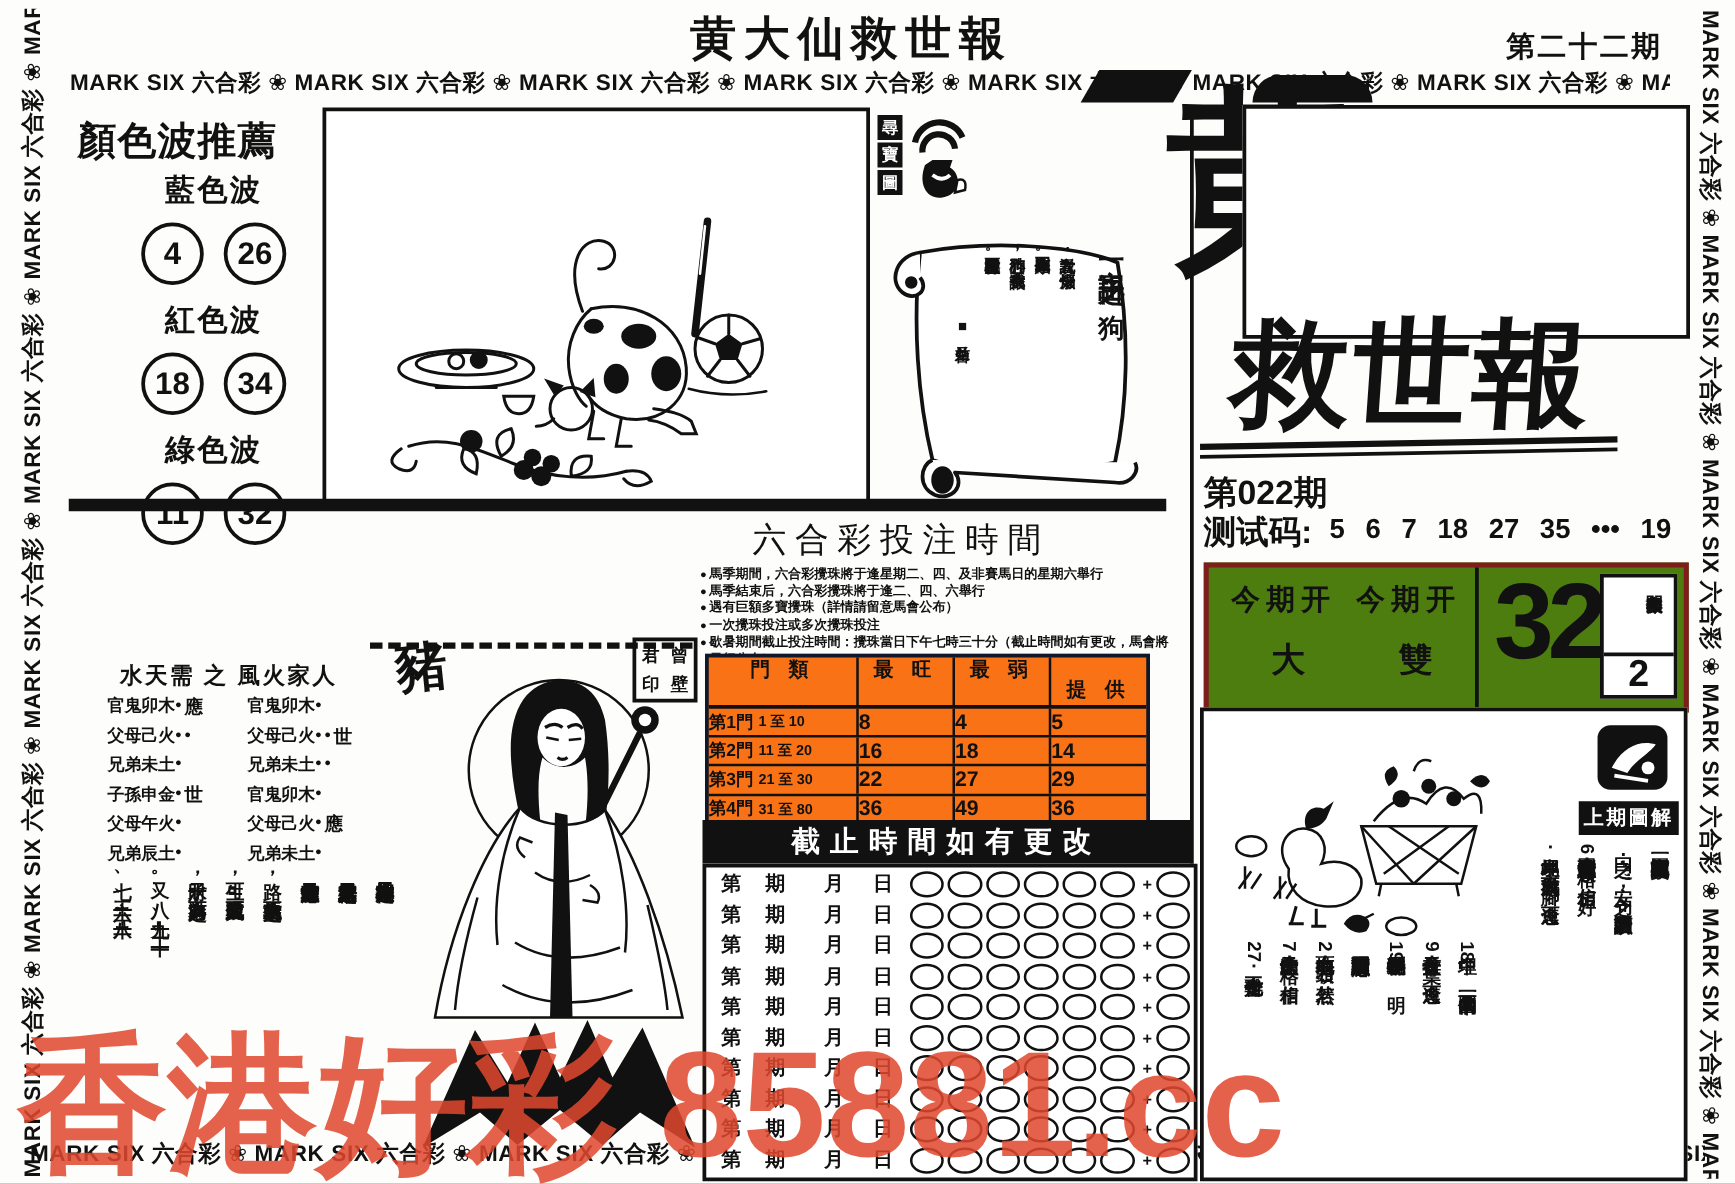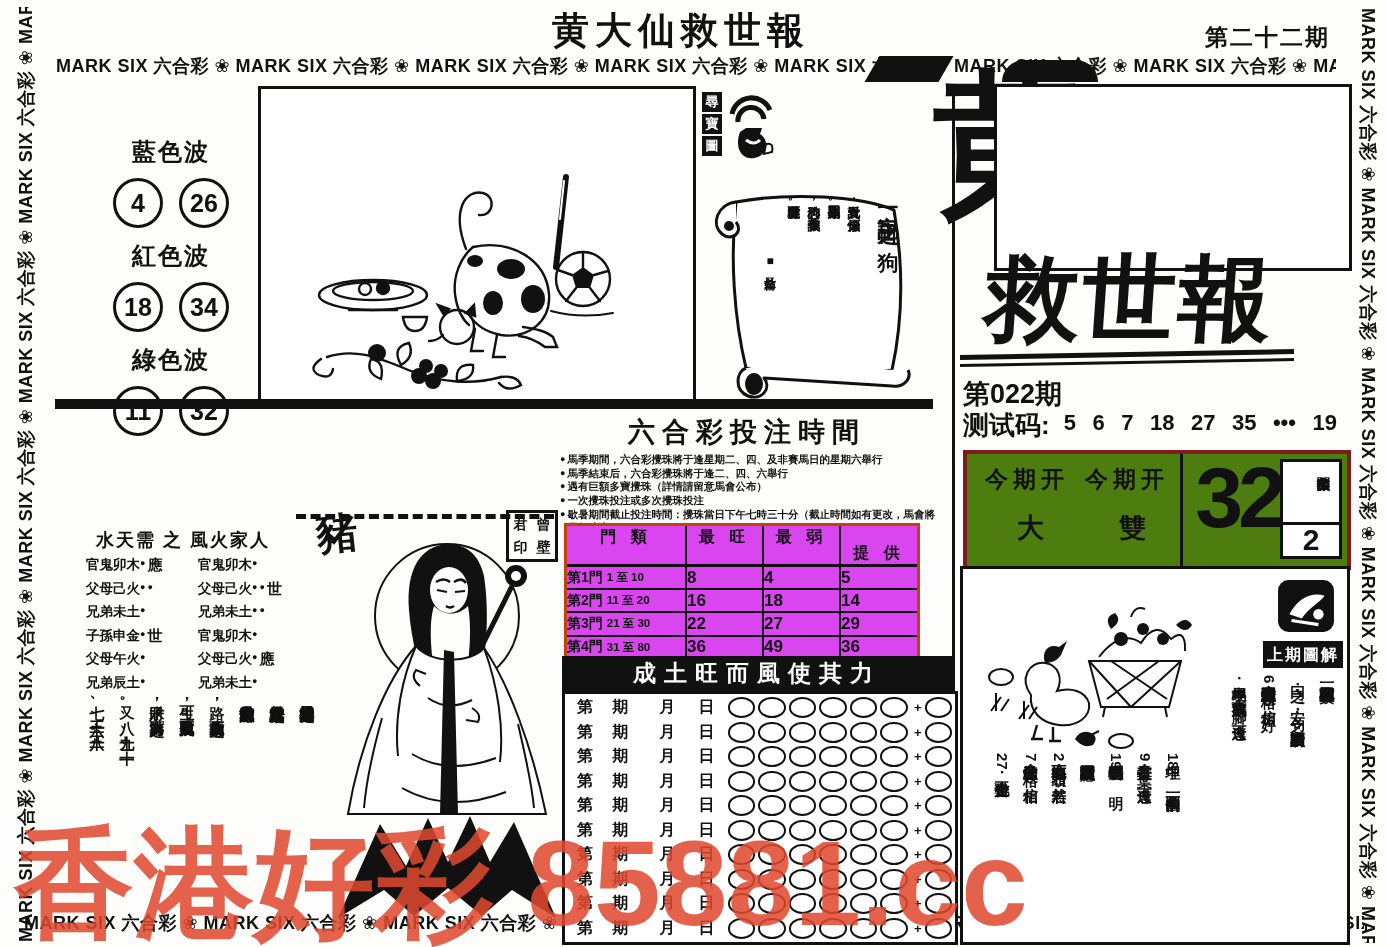--- a/index.html
+++ b/index.html
@@ -40,21 +40,21 @@
   .scrollwrap svg{position:absolute;left:0;top:0;width:100%;height:100%;}
   .scroll-text{position:absolute;left:30px;top:28px;width:176px;height:176px;
                writing-mode:vertical-rl;}
   .scroll-title{font-size:21px;font-weight:700;letter-spacing:3px;margin-left:10px;}
   .scroll-line{font-size:12.5px;font-weight:600;line-height:1.6;}
   .scroll-sig{font-size:12px;font-weight:700;padding-top:58px;margin-right:6px;}
   
   .rule{left:55px;top:399px;width:878px;height:10px;background:#111;}
   .vline{left:952px;top:86px;width:3px;height:853px;background:#111;}
   
-  .bet-title{left:558px;top:414px;width:378px;text-align:center;font-size:27px;font-weight:700;letter-spacing:7px;}
+  .bet-title{left:532px;top:414px;width:378px;text-align:center;font-size:27px;font-weight:400;letter-spacing:7px;}
   .bullets{left:560px;top:453px;width:380px;font-size:10.5px;font-weight:700;line-height:1.3;}
   .bullet-line{display:flex;gap:2px;}
   .bullet-dot{font-size:9px;padding-top:1px;}
   
   .lady-title{left:82px;top:426px;font-size:60px;font-weight:700;letter-spacing:10px;
               font-family:"Liberation Serif","DejaVu Serif",serif;}
   .dashline{left:296px;top:514px;width:258px;border-top:5px dashed #111;}
   .zodiac{left:316px;top:506px;font-size:42px;font-weight:700;transform:rotate(-6deg);
           font-family:"Liberation Serif","DejaVu Serif",serif;}
   .seal{left:506px;top:510px;width:46px;height:46px;border:3px solid #111;display:grid;
@@ -64,21 +64,21 @@
   .hexcol{position:absolute;top:556px;}
   #hex-left{left:86px;} #hex-right{left:198px;}
   .hx{height:23.6px;display:flex;gap:0;}
   .hxl{font-size:13.5px;font-weight:700;}
   .hxm{font-size:9px;letter-spacing:2px;padding-top:2px;}
   .hxp{font-size:15px;font-weight:700;}
   .goddess{left:332px;top:518px;width:230px;height:420px;}
   .poem{left:60px;top:694px;width:262px;height:240px;writing-mode:vertical-rl;
         font-size:15px;font-weight:700;line-height:2.0;}
   
-  .gatetable{left:564px;top:523px;width:350px;border:3px solid #c2410c;background:#d946ef;}
+  .gatetable{left:564px;top:523px;width:350px;border:3px solid #0f172a;background:#f97316;}
   .ghead{display:grid;grid-template-columns:120px 77px 77px 1fr;border-bottom:3px solid #111;}
   .ghead span{font-size:16px;font-weight:900;letter-spacing:5px;text-align:center;line-height:22px;
               border-right:2px solid #111;}
   .ghead span:last-child{border-right:none;margin-top:16px;}
   .grow{display:grid;grid-template-columns:120px 77px 77px 1fr;border-bottom:2px solid #111;}
   .grow:last-child{border-bottom:none;}
   .gcell{border-right:2px solid #111;height:21.2px;display:flex;align-items:center;justify-content:flex-start;}
   .gcell:last-child{border-right:none;}
   .gcell .gate{font-size:14px;font-weight:700;margin-right:4px;}
   .gcell .range{font-size:11.5px;font-weight:700;}
@@ -140,20 +140,21 @@
 <div id="page">
 
   <div class="abs main-title">黄大仙救世報</div>
   <div class="abs issue-top">第二十二期</div>
 
   <div class="strip strip-top">MARK SIX 六合彩 ❀ MARK SIX 六合彩 ❀ MARK SIX 六合彩 ❀ MARK SIX 六合彩 ❀ MARK SIX 六合彩 ❀ MARK SIX 六合彩 ❀ MARK SIX 六合彩 ❀ MARK SIX 六合彩 ❀ MARK SIX 六合彩 ❀ MARK SIX 六合彩 ❀ MARK SIX 六合彩 ❀ MARK SIX 六合彩 ❀ MARK SIX 六合彩 ❀ MARK SIX 六合彩 ❀ MARK SIX 六合彩 ❀ MARK SIX 六合彩</div>
   <div class="strip strip-bottom">MARK SIX 六合彩 ❀ MARK SIX 六合彩 ❀ MARK SIX 六合彩 ❀ MARK SIX 六合彩 ❀ MARK SIX 六合彩 ❀ MARK SIX 六合彩 ❀ MARK SIX 六合彩 ❀ MARK SIX 六合彩 ❀ MARK SIX 六合彩 ❀ MARK SIX 六合彩 ❀ MARK SIX 六合彩 ❀ MARK SIX 六合彩 ❀ MARK SIX 六合彩 ❀ MARK SIX 六合彩 ❀ MARK SIX 六合彩 ❀ MARK SIX 六合彩</div>
   <div class="strip strip-left">MARK SIX 六合彩 ❀ MARK SIX 六合彩 ❀ MARK SIX 六合彩 ❀ MARK SIX 六合彩 ❀ MARK SIX 六合彩 ❀ MARK SIX 六合彩 ❀ MARK SIX 六合彩 ❀ MARK SIX 六合彩 ❀ MARK SIX 六合彩 ❀ MARK SIX 六合彩 ❀ MARK SIX 六合彩 ❀ MARK SIX 六合彩 ❀ MARK SIX 六合彩 ❀ MARK SIX 六合彩 ❀ MARK SIX 六合彩 ❀ MARK SIX 六合彩</div>
   <div class="strip strip-right">MARK SIX 六合彩 ❀ MARK SIX 六合彩 ❀ MARK SIX 六合彩 ❀ MARK SIX 六合彩 ❀ MARK SIX 六合彩 ❀ MARK SIX 六合彩 ❀ MARK SIX 六合彩 ❀ MARK SIX 六合彩 ❀ MARK SIX 六合彩 ❀ MARK SIX 六合彩 ❀ MARK SIX 六合彩 ❀ MARK SIX 六合彩 ❀ MARK SIX 六合彩 ❀ MARK SIX 六合彩 ❀ MARK SIX 六合彩 ❀ MARK SIX 六合彩</div>
 
+  <div class="abs cw-title">顏色波推薦</div>
   <div class="abs cw-wrap">
     <div class="cw-group">
       <div class="cw-label">藍色波</div>
       <div class="cw-balls">
         <span class="ballnum">4</span>
         <span class="ballnum">26</span>
       </div>
     </div>
     <div class="cw-group">
       <div class="cw-label">紅色波</div>
@@ -467,21 +468,21 @@
           <span class="gcell">
             <span class="gnum">46</span>
           </span>
           <span class="gcell">
             <span class="gnum">43</span>
           </span>
         </div>
       </div>
   </div>
 
-  <div class="abs res-head">成土旺而風使其力</div>
+  <div class="abs res-head">截止時間如有更改</div>
   <div class="abs res-body" id="rrows">
       <div class="rrow">
         <span class="rl rl1">第</span>
         <span class="rl rl2">期</span>
         <span class="rl rl3">月</span>
         <span class="rl rl4">日</span>
         <span class="ball"></span>
         <span class="ball"></span>
         <span class="ball"></span>
         <span class="ball"></span>

